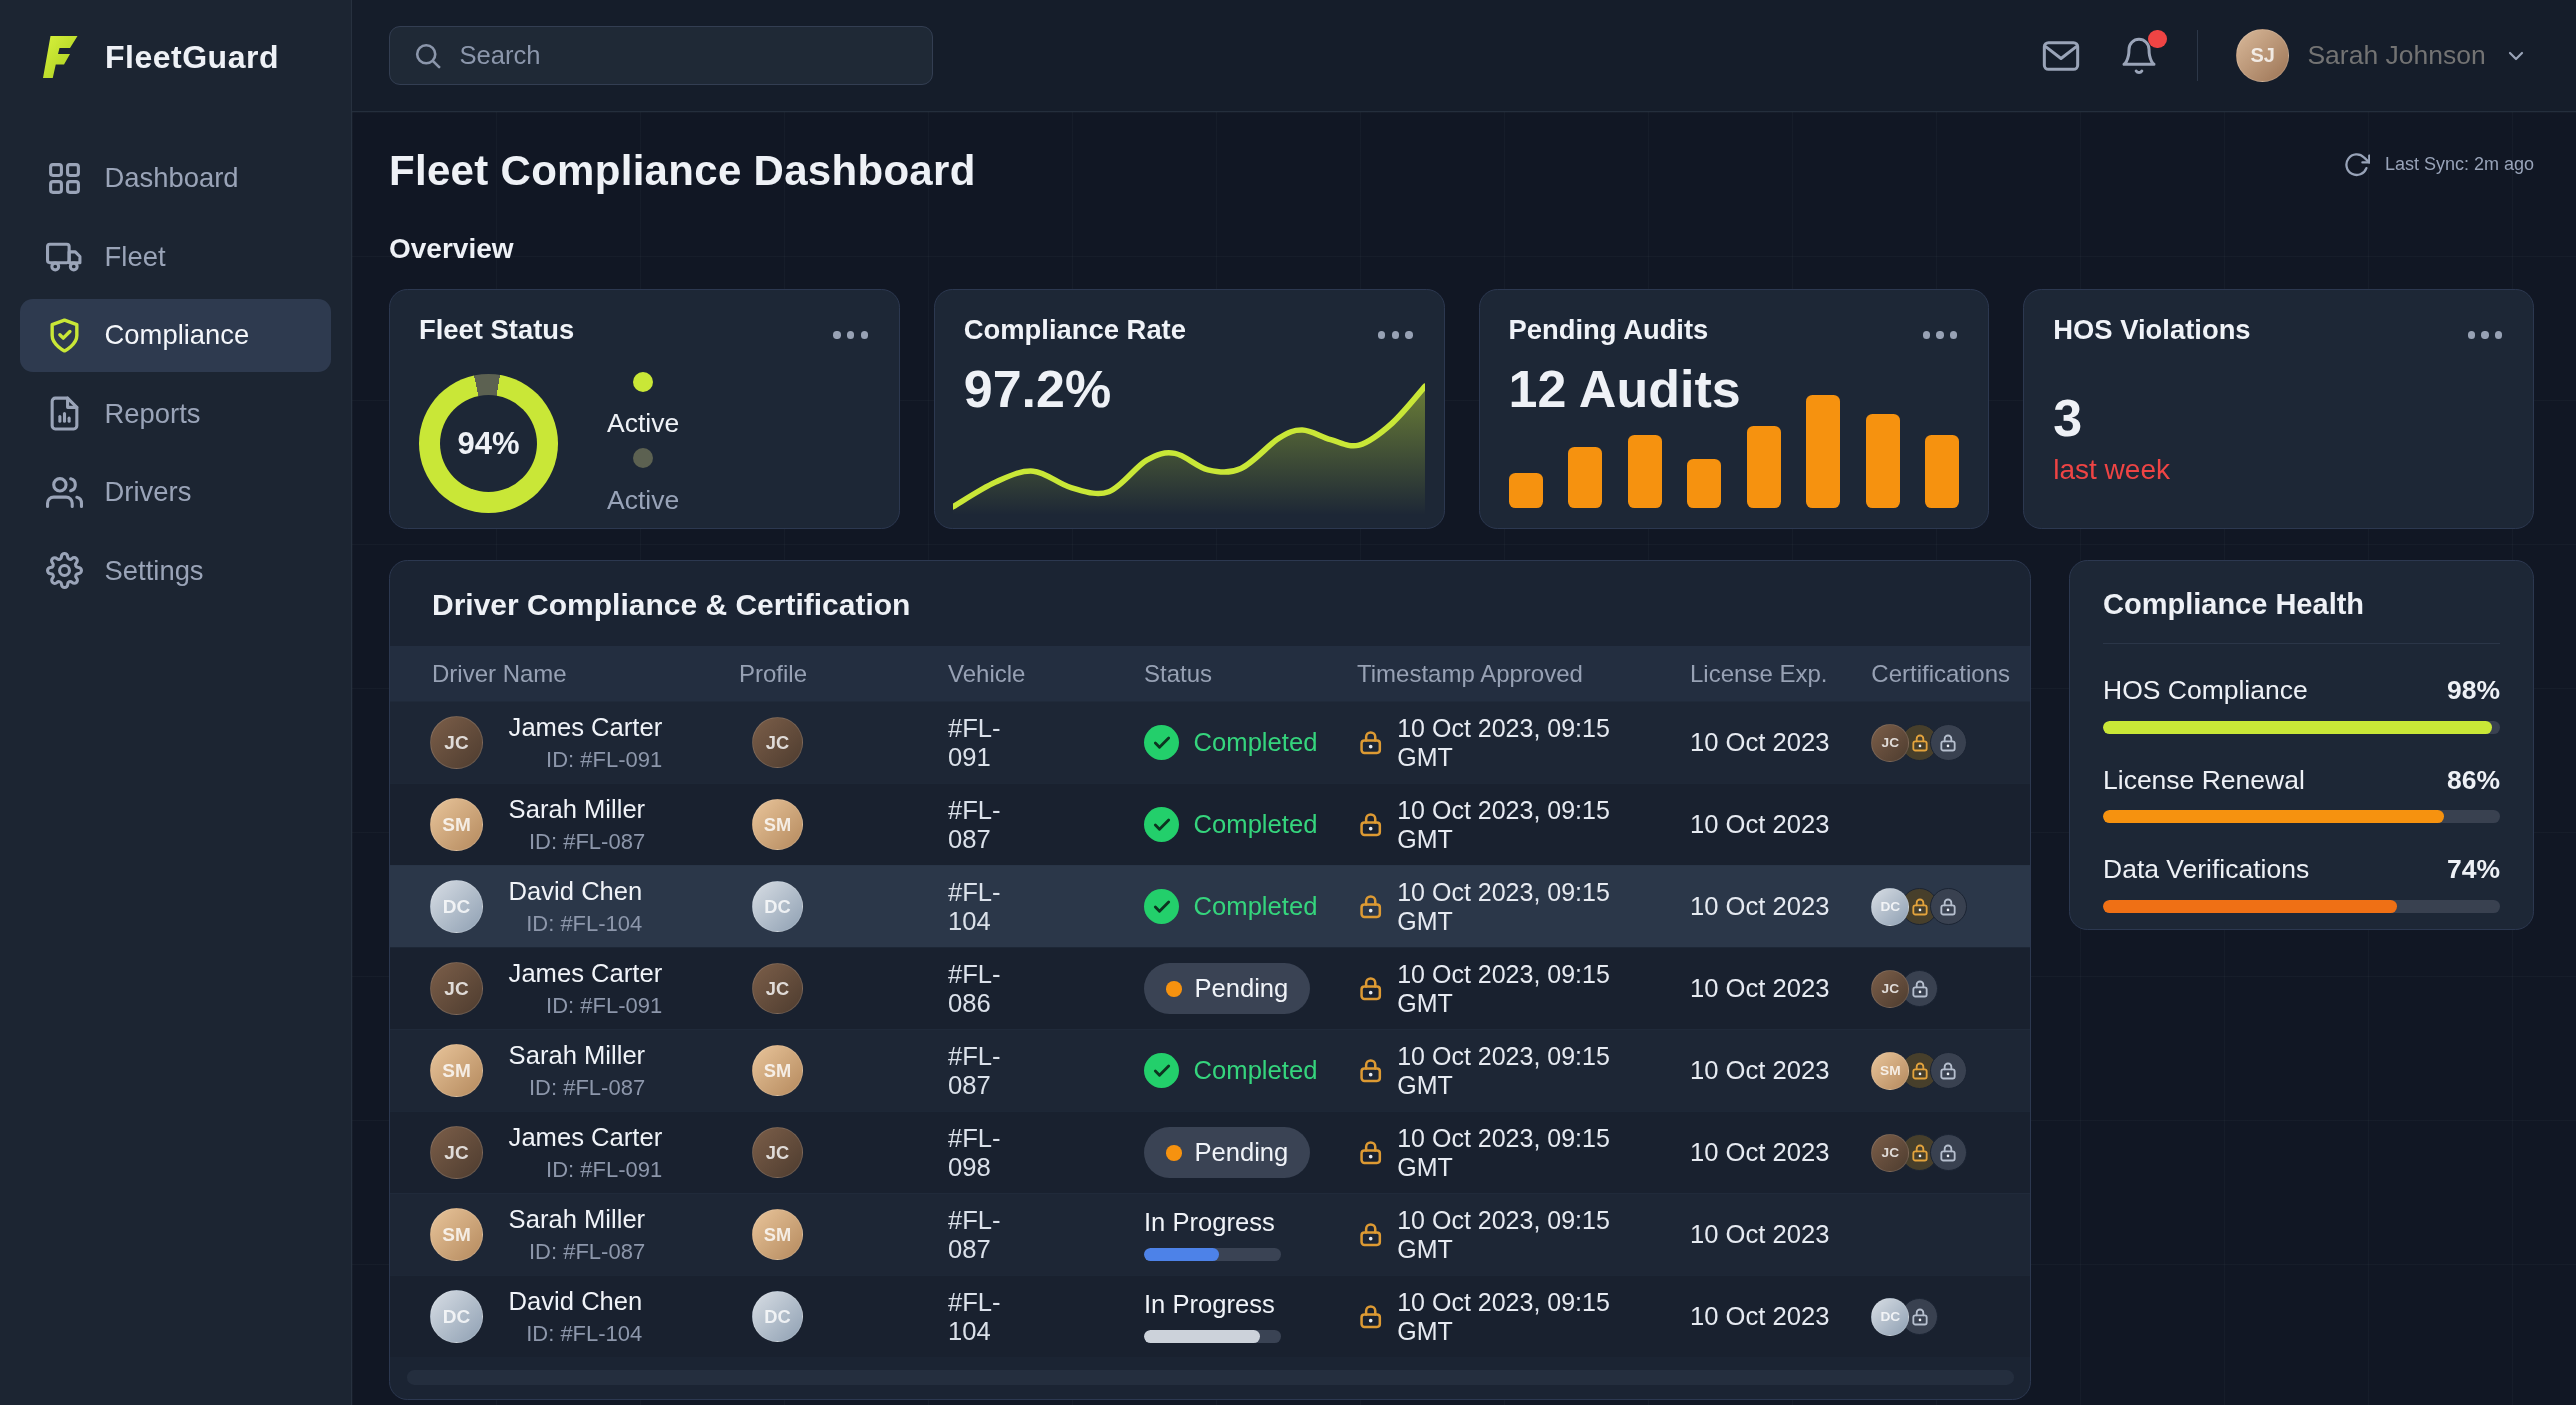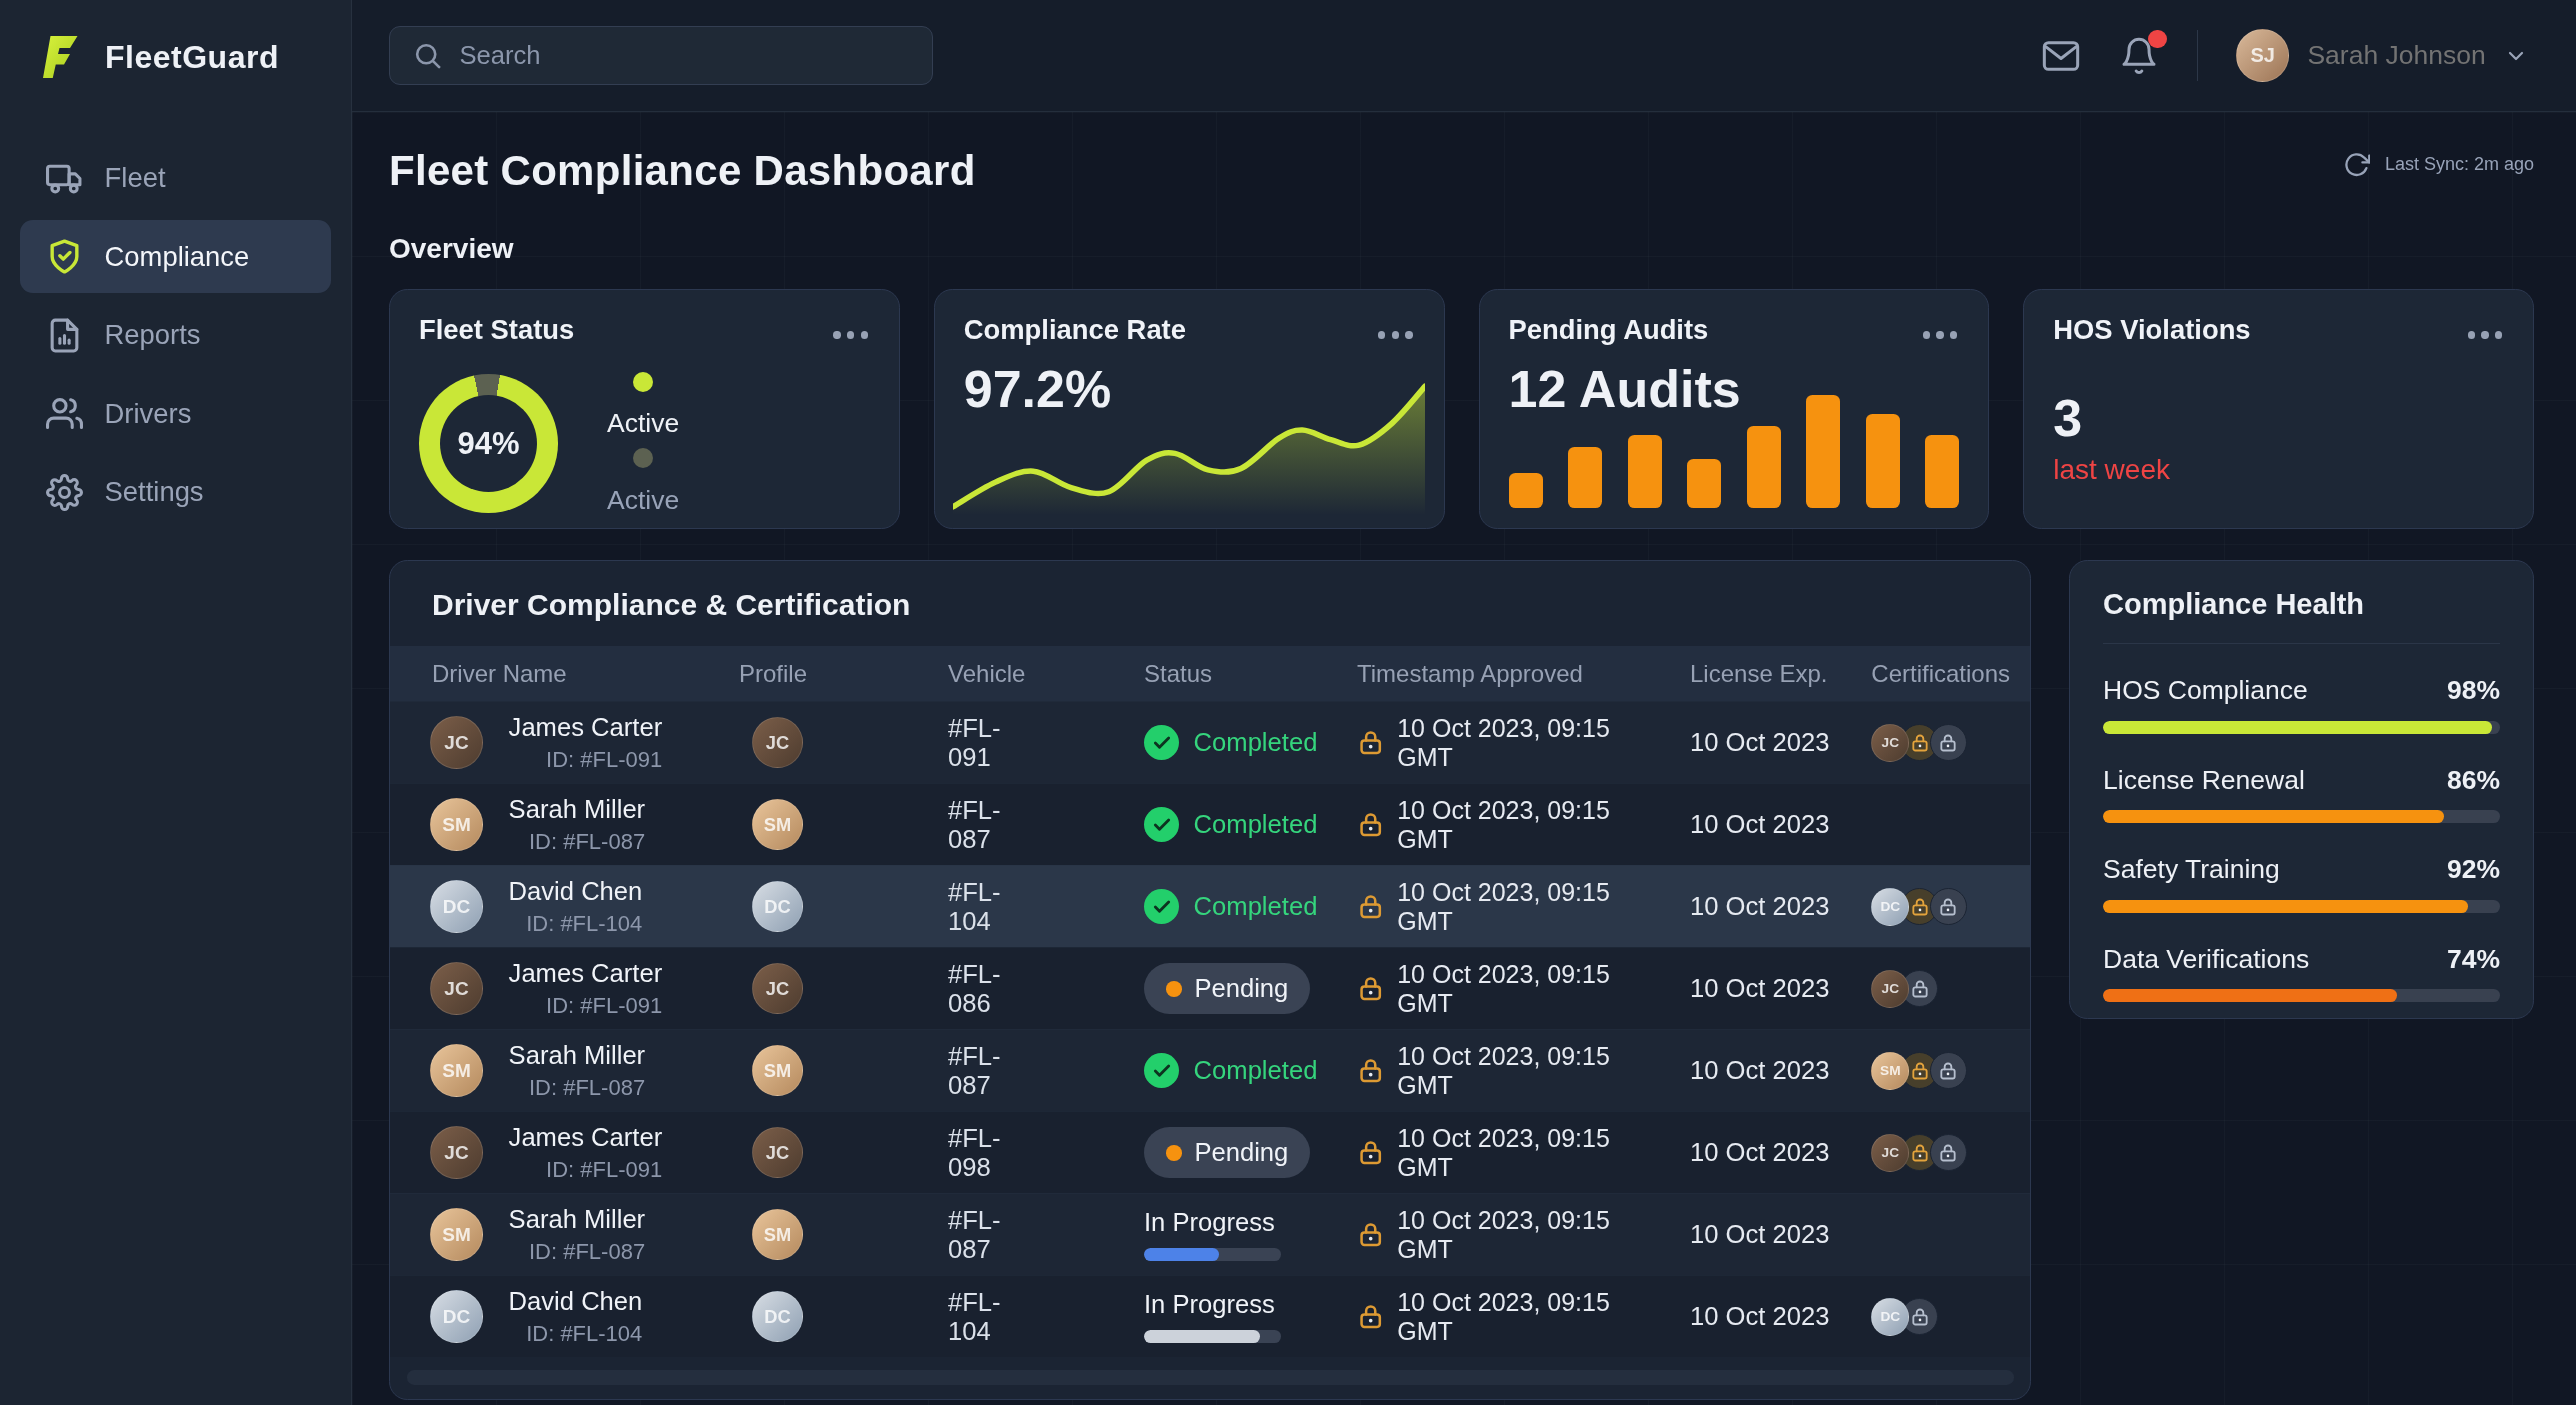--- a/index.html
+++ b/index.html
@@ -147,20 +147,29 @@
         <stop offset="0" stop-color="#d8f23c"></stop>
             <stop offset="1" stop-color="#a8cc1f"></stop>
           </linearGradient>
         </defs>
       <path d="M9 2 L27 2 L22 10 L15 10 L14 14 L22 14 L18 21 L12.5 21 L10.5 30 L4 30 Z" fill="url(#lg)"></path>
     </svg>
     <span class="brand-name">FleetGuard</span>
   </div>
   <nav>
     <div class="nav-item">
+      <svg viewBox="0 0 24 24" fill="none" stroke-width="2" stroke-linecap="round">
+        <rect x="3" y="3" width="7" height="7" rx="1.5"></rect>
+          <rect x="14" y="3" width="7" height="7" rx="1.5"></rect>
+        <rect x="3" y="14" width="7" height="7" rx="1.5"></rect>
+          <rect x="14" y="14" width="7" height="7" rx="1.5"></rect>
+        </svg>
+      <span>Dashboard</span>
+    </div>
+    <div class="nav-item">
       <svg viewBox="0 0 24 24" fill="none" stroke-width="2" stroke-linejoin="round" stroke-linecap="round">
         <rect x="1" y="4" width="14" height="12" rx="1.5"></rect>
           <path d="M15 9h4l3 3v4h-7z"></path>
         <circle cx="6" cy="18.5" r="2.2"></circle>
           <circle cx="18" cy="18.5" r="2.2"></circle>
         </svg>
       <span>Fleet</span>
     </div>
     <div class="nav-item active">
       <svg viewBox="0 0 24 24" fill="none" stroke-width="2.2" stroke-linejoin="round" stroke-linecap="round">
@@ -688,29 +697,20 @@
             <div class="metric-top">
               <span>License Renewal</span>
               <span class="mv">86%</span>
             </div>
             <div class="mbar">
               <div class="mfill" style="width: 86%; background: rgb(246, 146, 15);"></div>
             </div>
           </div>
           <div class="metric">
             <div class="metric-top">
-              <span>Safety Training</span>
-              <span class="mv">92%</span>
-            </div>
-            <div class="mbar">
-              <div class="mfill" style="width: 92%; background: rgb(246, 146, 15);"></div>
-            </div>
-          </div>
-          <div class="metric">
-            <div class="metric-top">
               <span>Data Verifications</span>
               <span class="mv">74%</span>
             </div>
             <div class="mbar">
               <div class="mfill" style="width: 74%; background: rgb(239, 112, 21);"></div>
             </div>
           </div>
         </div>
     </div>
   </section>

